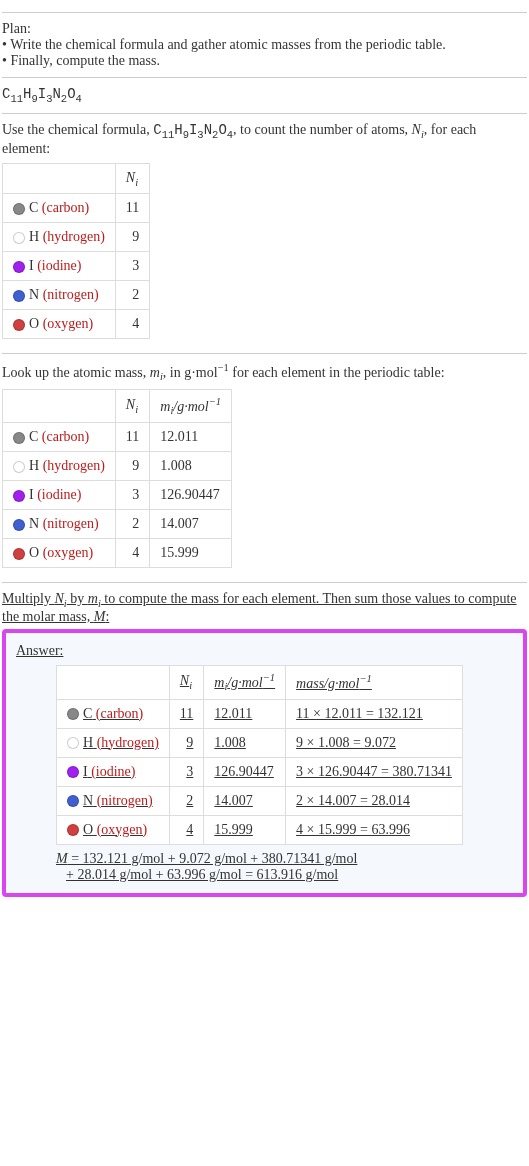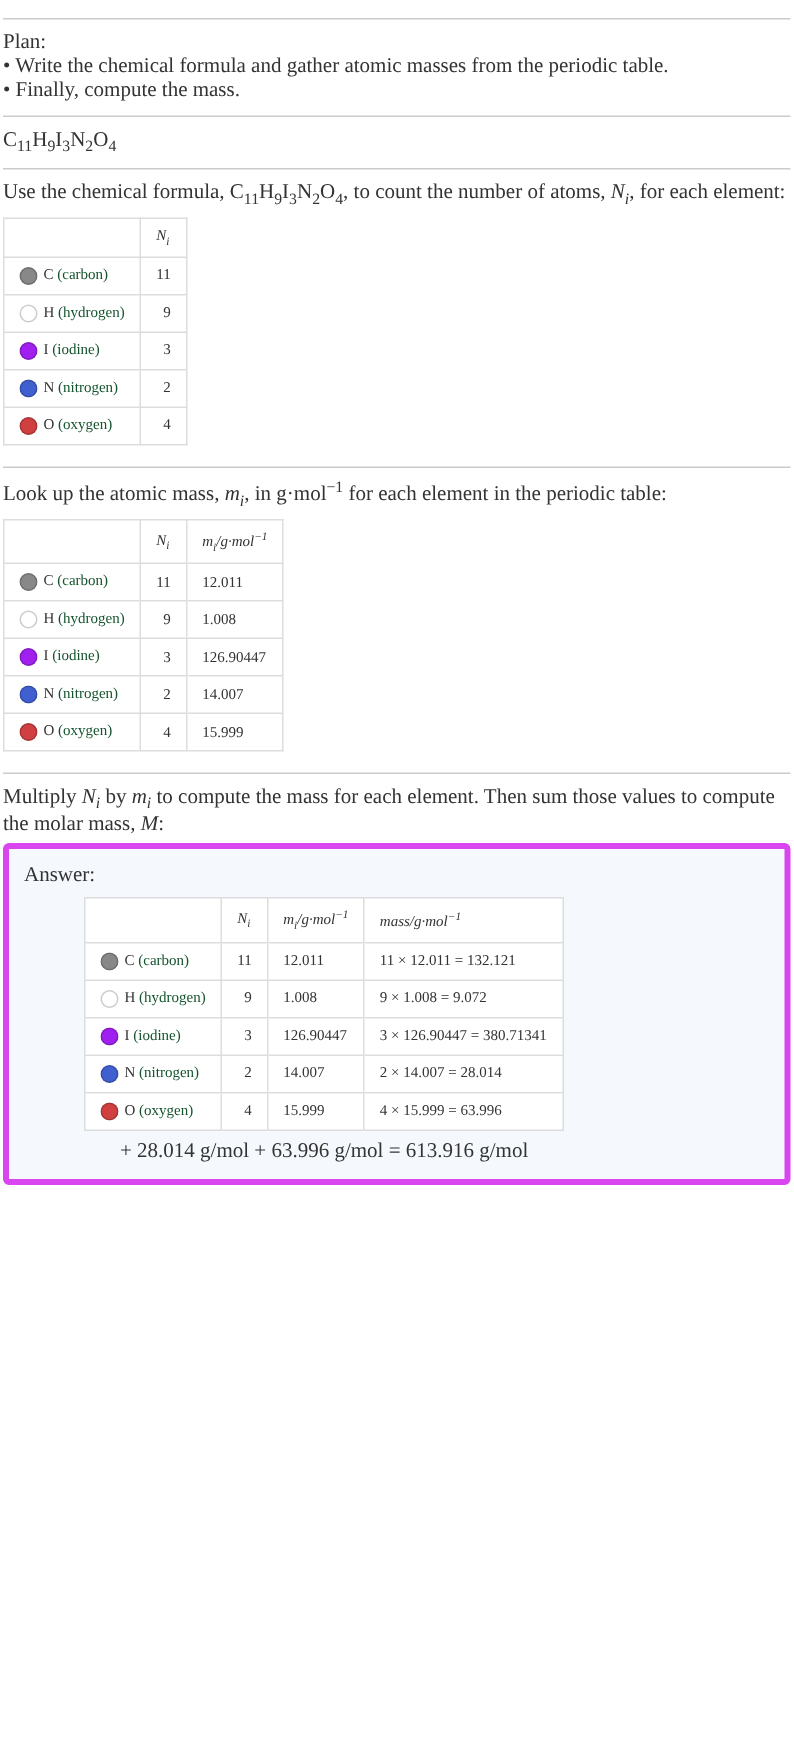--- a/index.html
+++ b/index.html
@@ -29,40 +29,40 @@
   font-size: 0.75em;
   vertical-align: sub;
 }
 .sup {
   font-size: 0.75em;
   vertical-align: super;
 }
 table.data {
   border-collapse: collapse;
   margin: 6px 0;
-  font-size: 10px;
+  font-size: 14px;
 }
 table.data th, table.data td {
   border: 1px solid #ddd;
   padding: 6px 10px;
   text-align: left;
 }
 table.data th {
   font-weight: normal;
   font-style: italic;
   background: #fff;
 }
 table.data td {
   background: #fff;
 }
 table.data td.num {
   text-align: right;
 }
 .element-label {
-  color: #14532d;
+  color: #b91c1c;
 }
 .swatch {
   display: inline-block;
   width: 10px;
   height: 10px;
   border-radius: 50%;
   margin-right: 4px;
   vertical-align: middle;
   border: 1px solid rgba(0,0,0,0.2);
 }
@@ -87,21 +87,21 @@
   font-size: 18px;
   vertical-align: middle;
 }
 .sum-sub {
   display: inline-block;
   font-size: 0.7em;
   font-style: italic;
   vertical-align: -0.6em;
 }
 .chem {
-  font-family: Liberation Serif, serif;
+  font-family: Liberation Mono, monospace;
 }
 </style>
 </head>
 <body>
 
 <div class="content">
 
   <div class="section">
   </div>
 
@@ -188,21 +188,21 @@
           </tr>
           <tr>
             <td><span class="swatch" style="background:#d04040;"></span><span>O</span> <span class="element-label">(oxygen)</span></td>
             <td class="num">4</td>
             <td>15.999</td>
           </tr>
         </tbody>
     </table>
   </div>
 
-  <div style="padding:8px 0;">
+  <div style="padding:8px 0;text-decoration:underline;">
     <div>
       <span>Multiply </span><i>N</i><span class="sub"><i>i</i></span><span> by </span><i>m</i><span class="sub"><i>i</i></span><span> to compute the mass for each element. Then sum those values to compute the molar mass, </span><i>M</i><span>:</span>
     </div>
 
     <div class="answer-box">
       <div class="answer-label">Answer:</div>
       <div class="indent">
         <table class="data">
           <tbody>
               <tr>
@@ -238,18 +238,21 @@
                 <td>2 × 14.007 = 28.014</td>
               </tr>
               <tr>
                 <td><span class="swatch" style="background:#d04040;"></span><span>O</span> <span class="element-label">(oxygen)</span></td>
                 <td class="num">4</td>
                 <td>15.999</td>
                 <td>4 × 15.999 = 63.996</td>
               </tr>
             </tbody>
         </table>
-        <div style="margin-left:24px;">+ 28.014 g/mol + 63.996 g/mol = 613.916 g/mol</div>
+        <div>
+          <i>M</i><span> = 132.121 g/mol + 9.072 g/mol + 380.71341 g/mol</span>
+        </div>
+        <div style="margin-left:10px;">+ 28.014 g/mol + 63.996 g/mol = 613.916 g/mol</div>
       </div>
     </div>
   </div>
 
 </div>
 
 </body></html>

